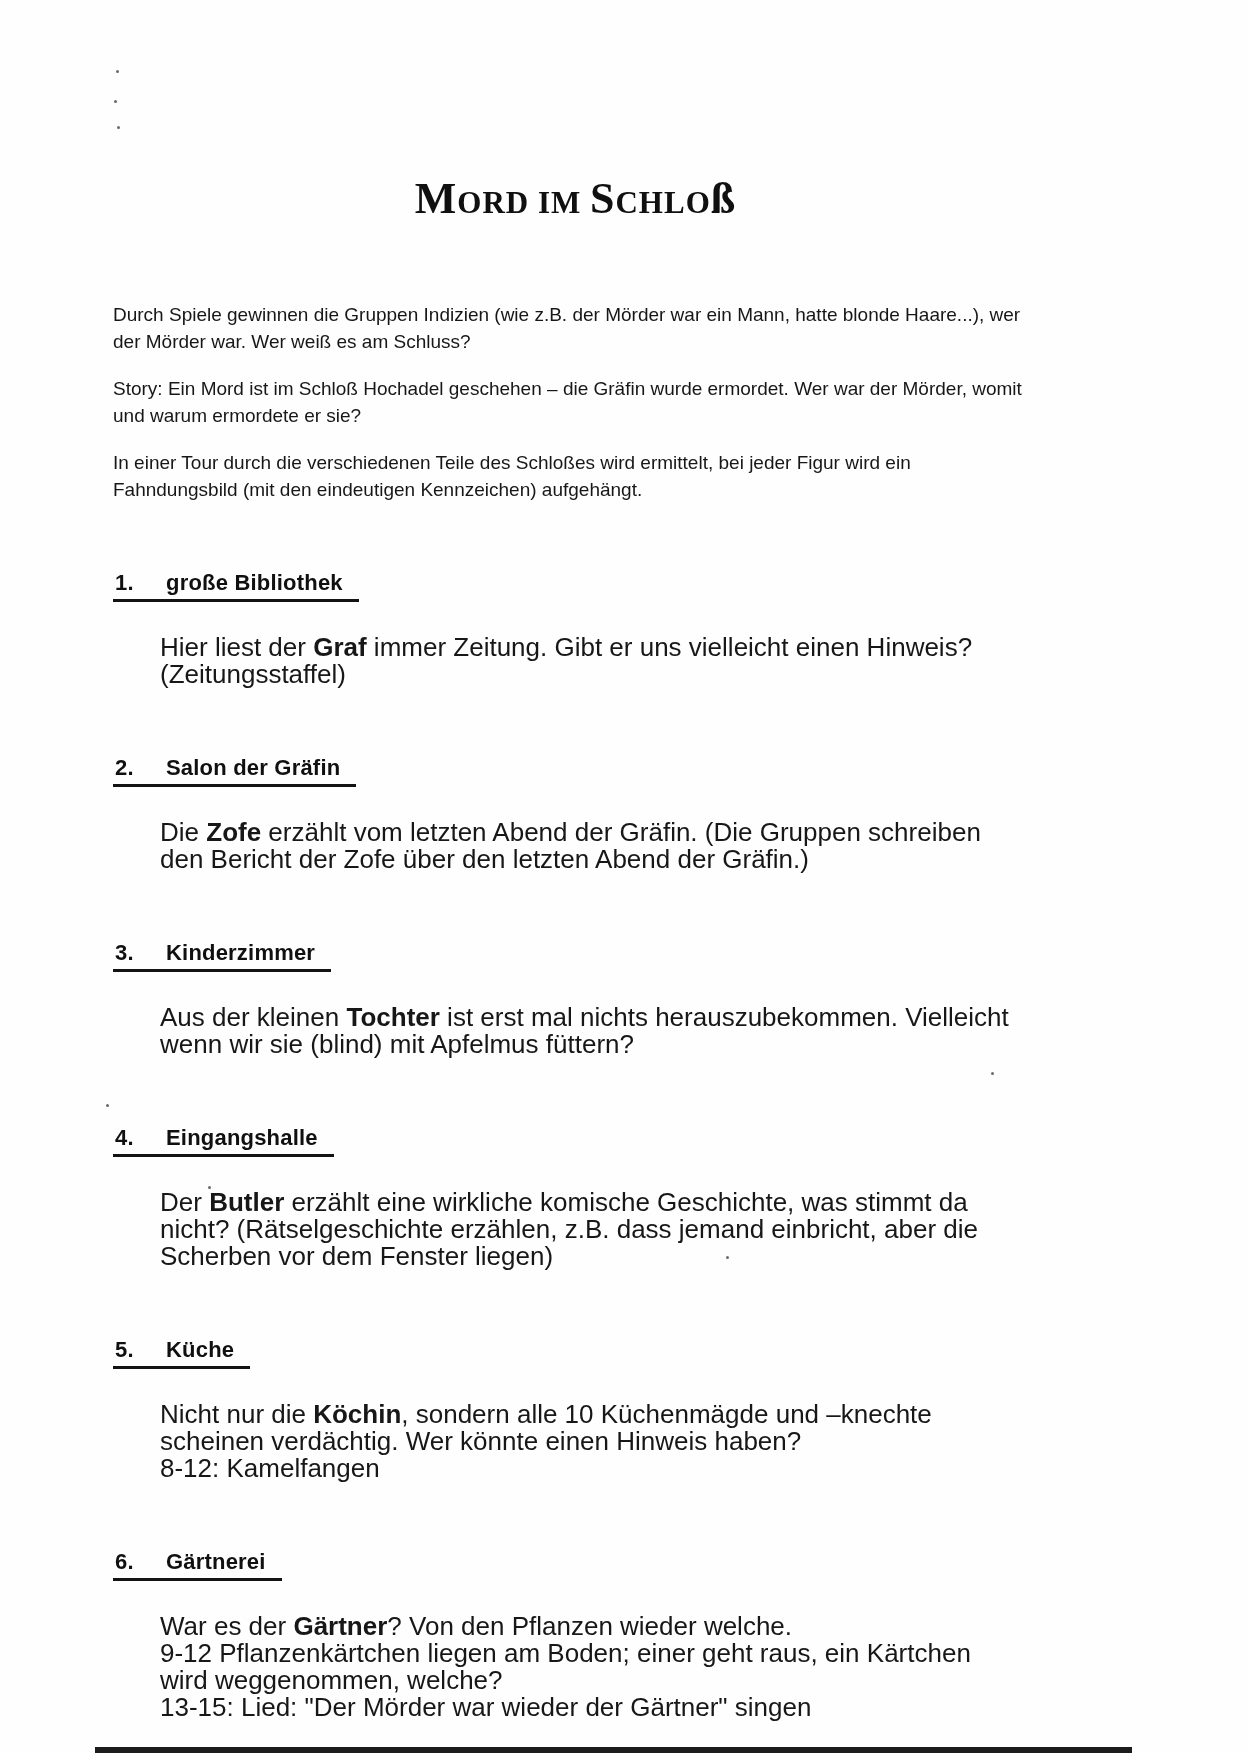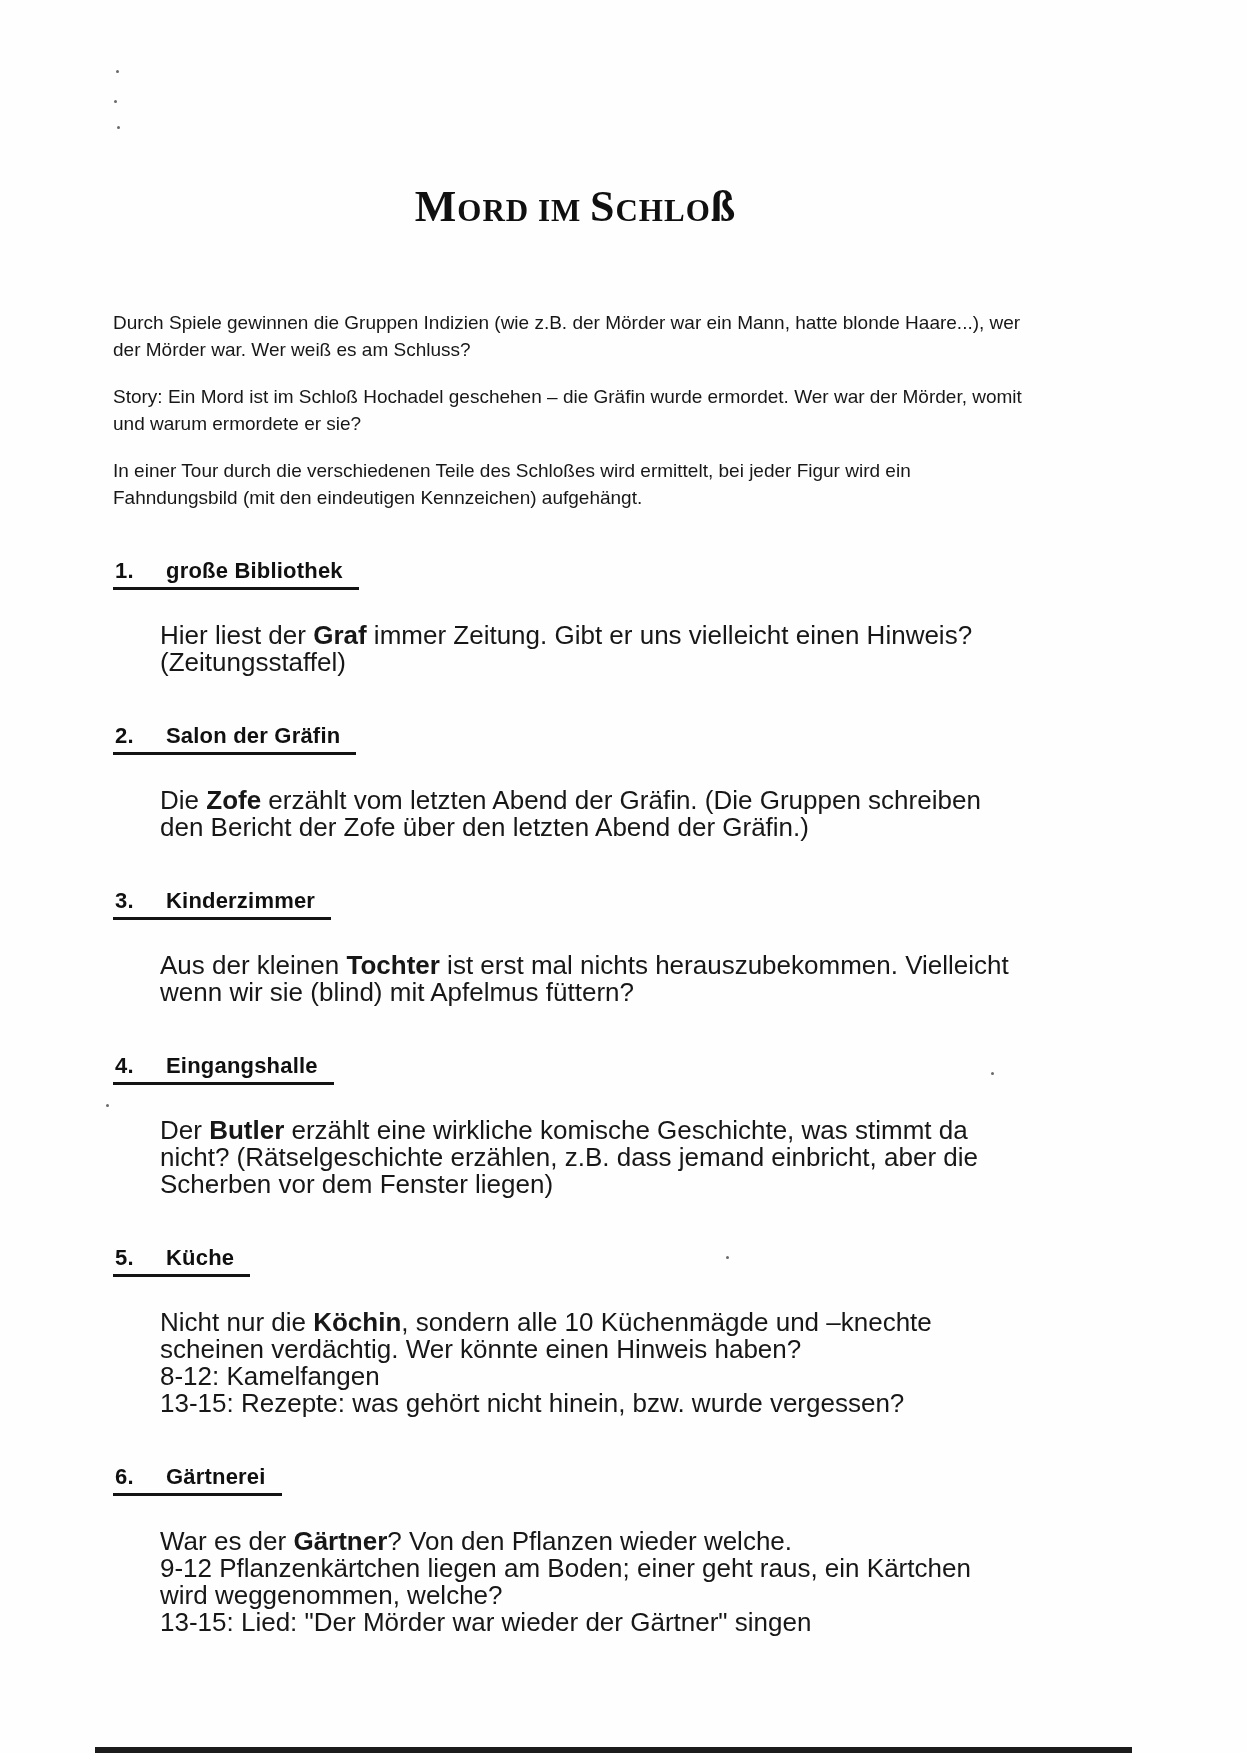--- a/index.html
+++ b/index.html
@@ -9,21 +9,21 @@
     height: 1753px;
     margin: 0 auto;
     background: #fefefe;
     overflow: hidden;
     font-family: "Liberation Sans", sans-serif;
     color: #171717;
   }
   .content {
     position: absolute;
     left: 113px;
-    top: 12px;
+    top: 4px;
     width: 925px;
   }
   
   .title-wrap {
     margin-top: 172px;
     text-align: center;
     font-family: "Liberation Serif", serif;
     font-weight: bold;
     letter-spacing: 1px;
     color: #101010;
@@ -32,21 +32,21 @@
   .title-wrap span { font-size: 31px; }
   .title-wrap span.seg-big { font-size: 44px; }
   
   .intro { margin-top: 70px; }
   .intro p {
     margin: 0 0 20px 0;
     font-size: 19px;
     line-height: 27px;
   }
   
-  .section { margin-top: 47px; }
+  .section { margin-top: 67px; }
   .sec-heading {
     display: inline-block;
     margin: 0;
     font-size: 22px;
     font-weight: bold;
     line-height: 26px;
     padding: 0 16px 3px 2px;
     border-bottom: 3px solid #131313;
     color: #101010;
     letter-spacing: 0.2px;
@@ -117,21 +117,20 @@
       <div class="sec-body">
           <div class="rich-line"><span>Der </span><span class="seg-b">Butler</span><span> erzählt eine wirkliche komische Geschichte, was stimmt da nicht? (Rätselgeschichte erzählen, z.B. dass jemand einbricht, aber die Scherben vor dem Fenster liegen)</span></div>
         </div>
     </div>
 
     <div class="section">
       <h2 class="sec-heading"><span class="sec-num">5.</span><span class="sec-title">Küche</span></h2>
       <div class="sec-body">
           <div class="rich-line"><span>Nicht nur die </span><span class="seg-b">Köchin</span><span>, sondern alle 10 Küchenmägde und –knechte scheinen verdächtig. Wer könnte einen Hinweis haben?</span></div>
           <div class="rich-line"><span>8-12: Kamelfangen</span></div>
-          <div class="rich-line"><span>13-15: Rezepte: was gehört nicht hinein, bzw. wurde vergessen?</span></div>
         </div>
     </div>
 
     <div class="section">
       <h2 class="sec-heading"><span class="sec-num">6.</span><span class="sec-title">Gärtnerei</span></h2>
       <div class="sec-body">
           <div class="rich-line"><span>War es der </span><span class="seg-b">Gärtner</span><span>? Von den Pflanzen wieder welche.</span></div>
           <div class="rich-line"><span>9-12 Pflanzenkärtchen liegen am Boden; einer geht raus, ein Kärtchen wird weggenommen, welche?</span></div>
           <div class="rich-line"><span>13-15: Lied: "Der Mörder war wieder der Gärtner" singen</span></div>
         </div>

